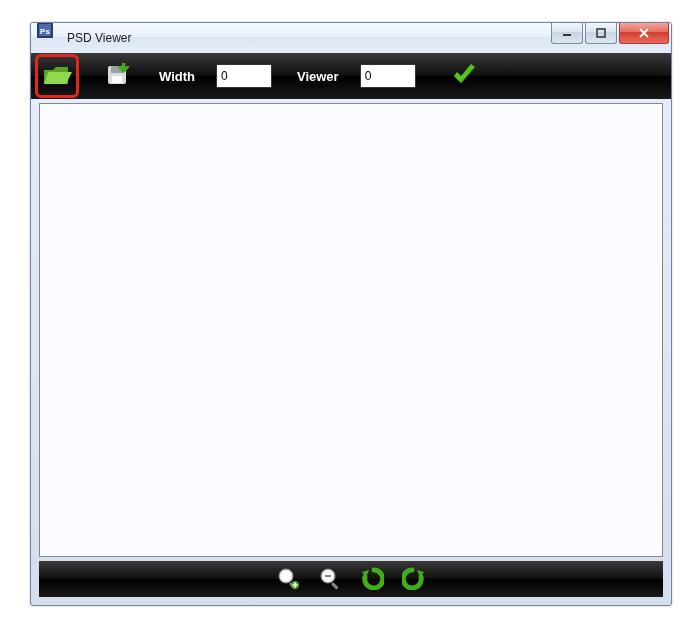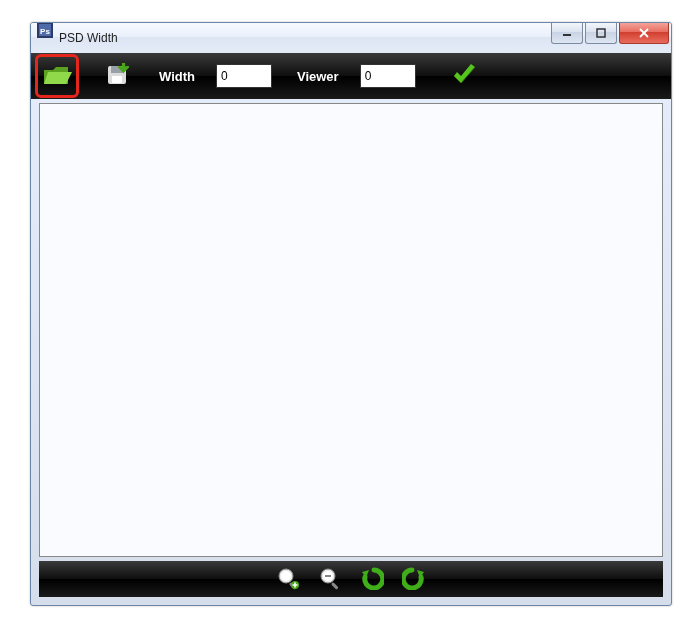--- a/index.html
+++ b/index.html
@@ -28,21 +28,21 @@
     height: 30px;
     background: linear-gradient(to bottom, #f6f9fe 0%, #eaf0fb 45%, #dce5f3 46%, #e5ecf8 100%);
     display: flex;
     align-items: center;
     padding: 0 0 0 6px;
     position: relative;
   }
   .app-icon {
     width: 16px;
     height: 32px;
-    margin-right: 6px;
+    margin-right: 14px;
     flex-shrink: 0;
   }
   .title-text {
     color: #222;
     font-size: 12px;
   }
   .win-buttons {
     position: absolute;
     right: 2px;
     top: 0;
@@ -151,21 +151,21 @@
 <div class="window">
 
   <div class="titlebar">
     <span class="app-icon">
       <svg width="16" height="16" viewBox="0 0 16 16">
         <rect x="0" y="0" width="16" height="16" fill="#2b3a66"></rect>
         <rect x="2" y="2" width="12" height="12" fill="#4e6aa8"></rect>
         <text x="8" y="12" font-size="8" text-anchor="middle" fill="#fff" font-family="sans-serif" font-weight="bold">Ps</text>
       </svg>
     </span>
-    <span class="title-text">PSD Width</span>
+    <span class="title-text">PSD Viewer</span>
     <div class="win-buttons">
       <div class="win-btn">
         <svg width="10" height="10" viewBox="0 0 10 10">
             <rect x="1" y="6" width="8" height="2" fill="#333"></rect>
           </svg>
       </div>
       <div class="win-btn">
         <svg width="10" height="10" viewBox="0 0 10 10">
             <rect x="1" y="1" width="8" height="8" fill="none" stroke="#333" stroke-width="1.5"></rect>
           </svg>

